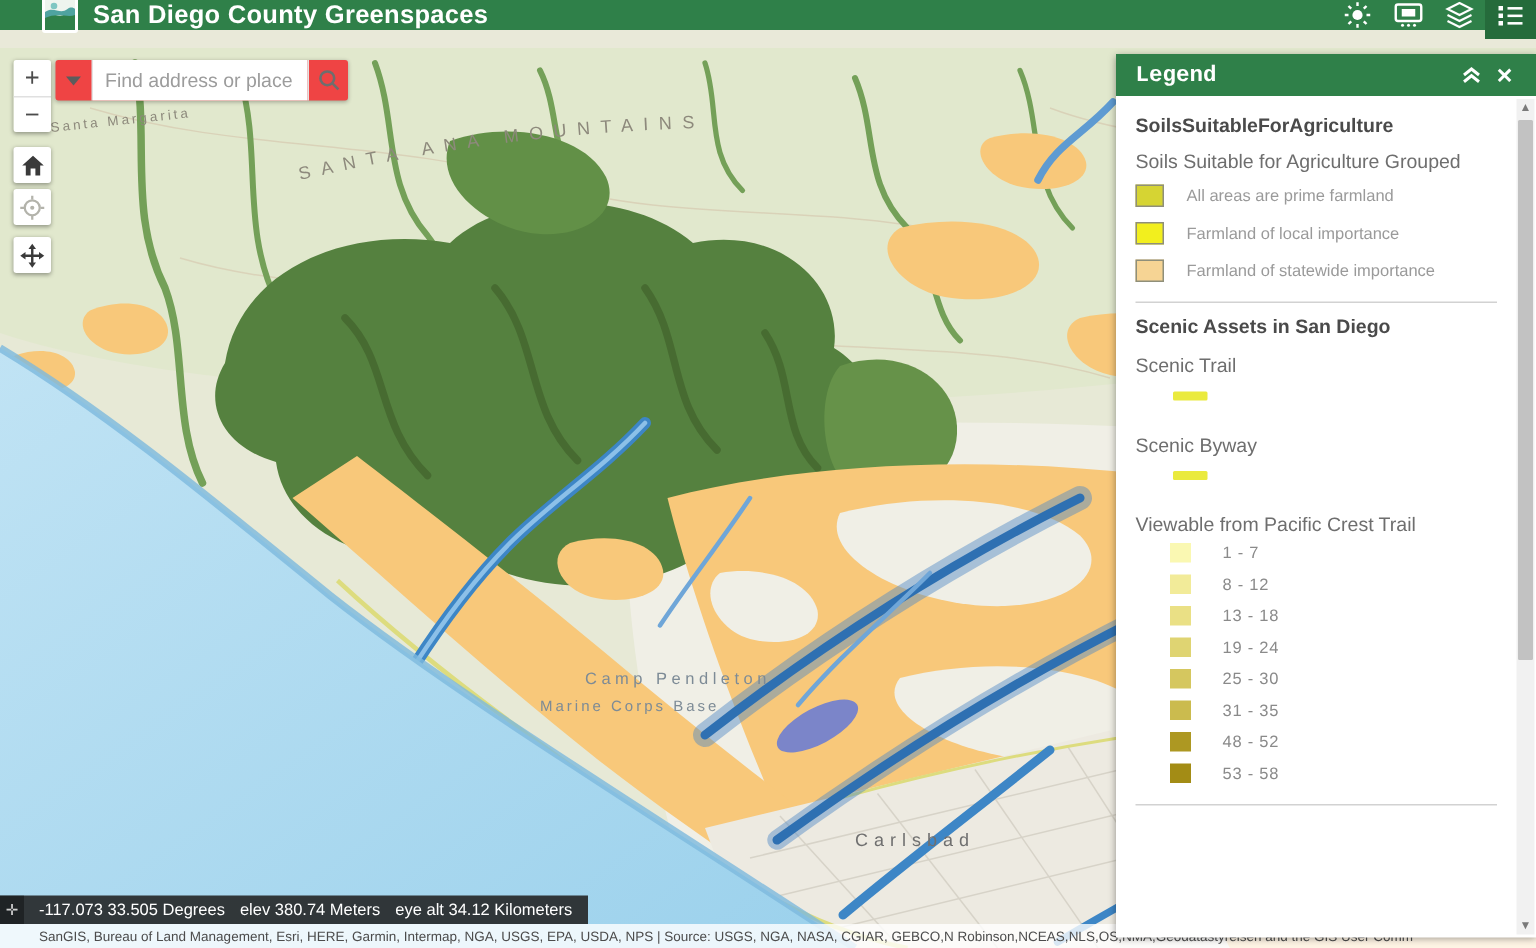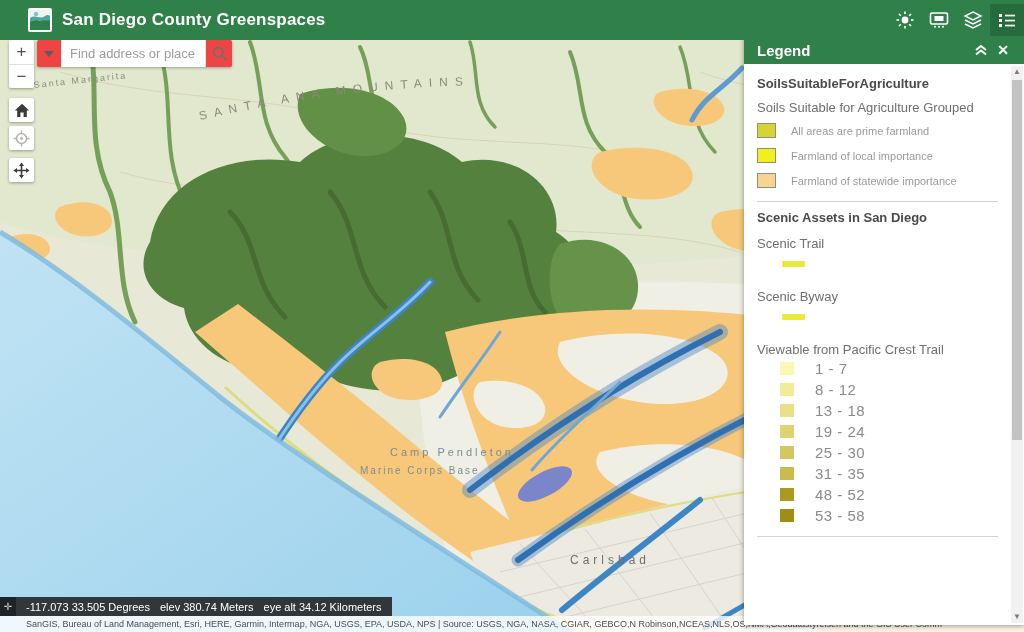--- a/index.html
+++ b/index.html
@@ -1,20 +1,20 @@
 <!DOCTYPE html>
 <html><head>
 <meta charset="utf-8">
 <style>
   * { margin:0; padding:0; box-sizing:border-box; }
   html,body { width:1024px; height:632px; overflow:hidden;
     font-family:"Liberation Sans", sans-serif; background:#e9e9d9; }
 
   
-  .app-header { position:absolute; top:0; left:0; width:1024px; height:40px;
+  .app-header { position:absolute; top:0; left:0; width:1024px; height:20px;
     background:#2f8049; display:flex; align-items:center; z-index:50; }
   .logo-box { width:24px; height:24px; margin-left:28px; background:#fff;
     border-radius:2px; display:flex; align-items:center; justify-content:center; overflow:hidden; }
   .app-title { color:#fff; font-size:17px; font-weight:bold; margin-left:10px; letter-spacing:.2px; }
   .header-tools { margin-left:auto; display:flex; height:32px; }
   .tool-btn { width:34px; height:32px; display:flex; align-items:center; justify-content:center; cursor:pointer; }
   .tool-btn.active { background:#256b3b; }
 
   
   .map-wrap { position:absolute; top:32px; left:0; width:1024px; height:600px; }
@@ -53,39 +53,39 @@
     align-items:center; justify-content:center; color:#cfcfcf; font-size:10px; cursor:pointer; }
   .coord-bar span { margin-left:10px; white-space:nowrap; }
   .attr-bar { position:absolute; left:0; top:616px; width:1024px; height:16px; z-index:20;
     background:rgba(255,255,255,.8); display:flex; align-items:center; overflow:hidden; }
   .attr-bar div { font-size:9px; color:#4c4c4c; padding-left:26px; white-space:nowrap; }
 
   
   .legend-panel { position:absolute; left:744px; top:36px; width:280px; height:589px;
     background:#fff; z-index:40; box-shadow:0 1px 5px rgba(0,0,0,.4); }
   .legend-header { height:28px; background:#2f8049; display:flex; align-items:center; padding:0 10px 0 13px; }
-  .legend-header .ttl { color:#fff; font-size:15px; font-weight:bold; flex:1; }
+  .legend-header .ttl { color:#fff; font-size:15px; font-weight:bold; flex:1;font-family:Liberation Mono, monospace; }
   .hdr-ico { width:22px; height:22px; display:flex; align-items:center; justify-content:center;
     color:#fff; cursor:pointer; }
   .legend-body { position:relative; height:476px; overflow:hidden; padding:12px 26px 4px 13px; }
 
   .layer-title { font-size:13px; font-weight:bold; color:#4a4a4a; line-height:16px; }
   .group-title { font-size:13px; color:#6e6e6e; margin-top:8px; line-height:16px; }
   .sw-row { display:flex; align-items:center; height:21px; margin-top:4px; }
   .sw-row:first-of-type { margin-top:6px; }
   .sw-box { width:19px; height:15px; border:1px solid #8f8f7a; margin-left:0; flex:none; }
   .sw-lbl { font-size:11px; color:#9a9a9a; margin-left:15px; }
   .divider { border:none; border-top:1px solid #d2d2d2; margin:10px 0 8px 0; }
   .sub-lbl { font-size:13px; color:#6e6e6e; margin-top:10px; line-height:16px; }
   .line-swatch { width:23px; height:6px; margin:9px 0 0 25px; border-radius:1px; }
   .gap22 { margin-top:22px; }
   .ramp-row { display:flex; align-items:center; height:21px; }
   .ramp-row:first-of-type { margin-top:8px; }
   .ramp-box { width:14px; height:13px; margin-left:23px; flex:none; }
-  .ramp-lbl { font-size:15px; color:#8a8a8a; margin-left:21px; letter-spacing:.5px; }
+  .ramp-lbl { font-size:11px; color:#8a8a8a; margin-left:21px; letter-spacing:.5px; }
 
   .fake-scroll { position:absolute; right:1px; top:30px; width:12px; height:557px;
     background:#f1f1f1; z-index:5; }
   .fs-arrow { position:absolute; left:0; width:12px; height:12px; color:#7a7a7a;
     font-size:8px; text-align:center; line-height:12px; cursor:pointer; }
   .fs-thumb { position:absolute; left:1px; top:14px; width:10px; height:360px;
     background:#c2c2c2; border-radius:1px; cursor:pointer; }
 </style>
 </head>
 <body>

